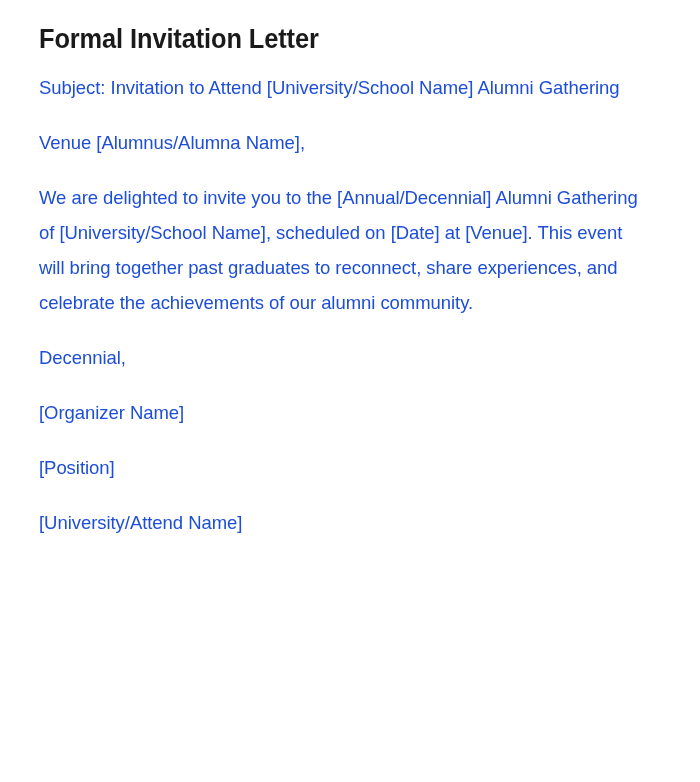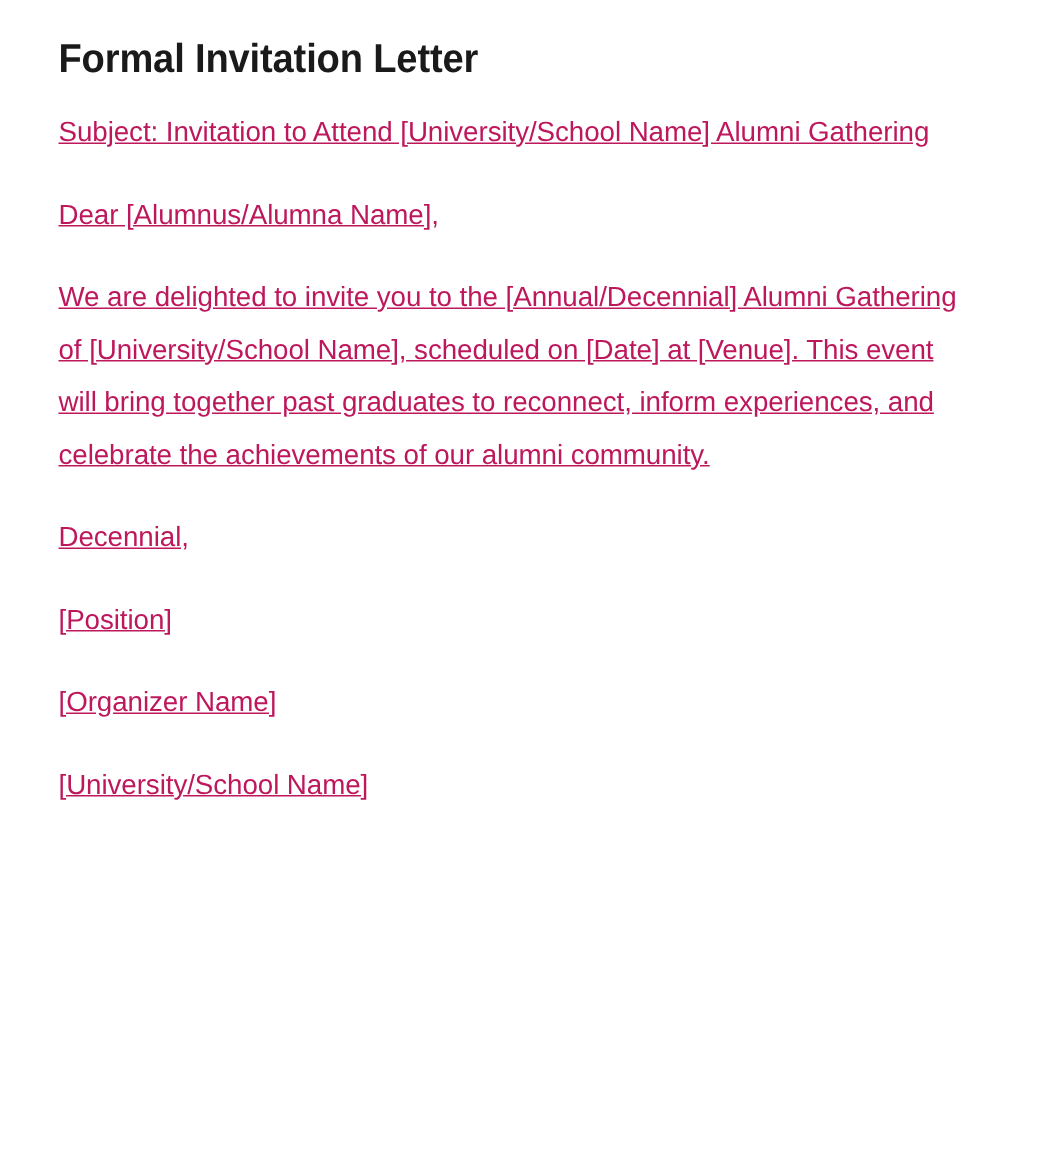--- a/index.html
+++ b/index.html
@@ -39,24 +39,23 @@
 
   .body-block {
     width: 608px;
   }
 
   .para {
     margin: 0 0 20px 0;
     padding: 0;
     font-size: 18.5px;
     line-height: 35px;
-    color: #be185d;
+    color: #1d4ed8;
     letter-spacing: -0.05px;
     word-spacing: 0px;
-    text-decoration: underline;
   }
 
   .para:last-child {
     margin-bottom: 0;
   }
 
   .sig-line {
     margin-bottom: 20px;
   }
 </style>
@@ -64,27 +63,27 @@
 <body>
 
 <div class="page">
 
   <h1 class="doc-title">Formal Invitation Letter</h1>
 
   <div class="body-block">
 
     <p class="para">Subject: Invitation to Attend [University/School Name] Alumni Gathering</p>
 
-    <p class="para">Dear [Alumnus/Alumna Name],</p>
+    <p class="para">Venue [Alumnus/Alumna Name],</p>
 
-    <p class="para">We are delighted to invite you to the [Annual/Decennial] Alumni Gathering of [University/School Name], scheduled on [Date] at [Venue]. This event will bring together past graduates to reconnect, inform experiences, and celebrate the achievements of our alumni community.</p>
+    <p class="para">We are delighted to invite you to the [Annual/Decennial] Alumni Gathering of [University/School Name], scheduled on [Date] at [Venue]. This event will bring together past graduates to reconnect, share experiences, and celebrate the achievements of our alumni community.</p>
 
 
     <p class="para sig-line">Decennial,</p>
 
+    <p class="para sig-line">[Organizer Name]</p>
+
     <p class="para sig-line">[Position]</p>
 
-    <p class="para sig-line">[Organizer Name]</p>
-
-    <p class="para sig-line">[University/School Name]</p>
+    <p class="para sig-line">[University/Attend Name]</p>
 
   </div>
 </div>
 
 </body></html>

